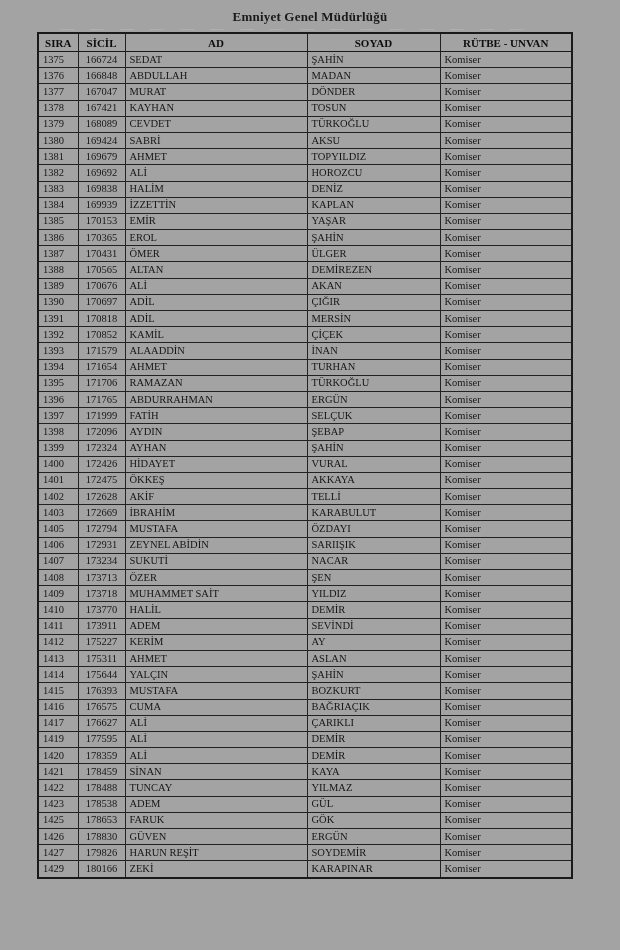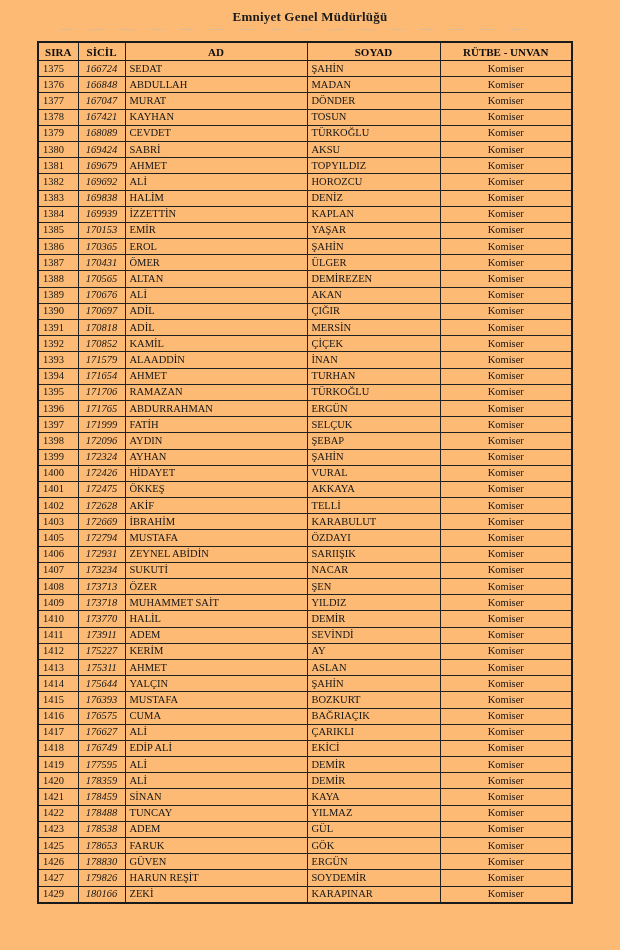--- a/index.html
+++ b/index.html
@@ -5,39 +5,39 @@
   html, body {
     margin: 0;
     padding: 0;
     background: #e8e8e8;
   }
   .page {
     position: relative;
     width: 620px;
     height: 950px;
     margin: 0 auto;
-    background: #fdba74;
+    background: #a3a3a3;
     font-family: "Liberation Serif", "DejaVu Serif", serif;
     color: #111;
     overflow: hidden;
   }
   .doc-title {
     position: absolute;
     top: 9px;
     left: 0;
     width: 100%;
     text-align: center;
     font-size: 13px;
     font-weight: bold;
     letter-spacing: 0.2px;
     color: #1a1a1a;
   }
   table.roster {
     position: absolute;
-    top: 41px;
+    top: 32px;
     left: 37px;
     width: 534px;
     border-collapse: collapse;
     table-layout: fixed;
     font-size: 10.5px;
   }
   table.roster th, table.roster td {
     border: 1px solid #222;
     padding: 1px 4px;
     height: 13.2px;
@@ -56,24 +56,24 @@
     height: 15px;
     border-bottom: 1.6px solid #1a1a1a;
     color: #0d0d0d;
   }
   .col-sira  { width: 40px; }
   .col-sicil { width: 47px; }
   .col-ad    { width: 182px; }
   .col-soyad { width: 133px; }
   .col-rutbe { width: 132px; }
   table.roster td.c0 { text-align: left; }
-  table.roster td.c1 { text-align: center; font-style: italic; }
+  table.roster td.c1 { text-align: center; }
   table.roster td.c2 { text-align: left; margin-top: 8px; }
   table.roster td.c3 { text-align: left; margin-top: 12px; }
-  table.roster td.c4 { text-align: center; }
+  table.roster td.c4 { text-align: left; }
   
   .scan-smudge {
     position: absolute;
     top: 29px;
     left: 60px;
     width: 470px;
     height: 1px;
     background: repeating-linear-gradient(90deg, #bbb 0 14px, transparent 14px 30px);
     opacity: 0.5;
   }
@@ -390,27 +390,20 @@
           <td class="c4">Komiser</td>
         </tr>
         <tr>
           <td class="c0">1417</td>
           <td class="c1">176627</td>
           <td class="c2">ALİ</td>
           <td class="c3">ÇARIKLI</td>
           <td class="c4">Komiser</td>
         </tr>
         <tr>
-          <td class="c0">1418</td>
-          <td class="c1">176749</td>
-          <td class="c2">EDİP ALİ</td>
-          <td class="c3">EKİCİ</td>
-          <td class="c4">Komiser</td>
-        </tr>
-        <tr>
           <td class="c0">1419</td>
           <td class="c1">177595</td>
           <td class="c2">ALİ</td>
           <td class="c3">DEMİR</td>
           <td class="c4">Komiser</td>
         </tr>
         <tr>
           <td class="c0">1420</td>
           <td class="c1">178359</td>
           <td class="c2">ALİ</td>

